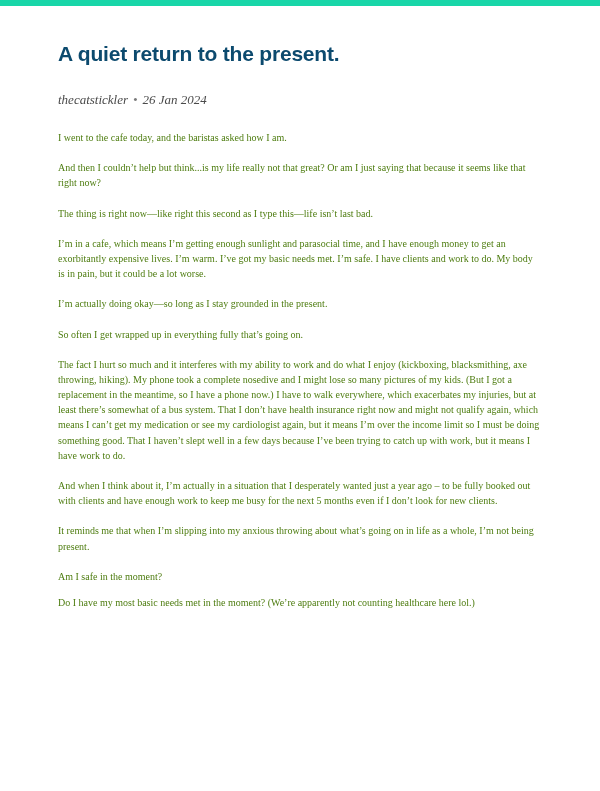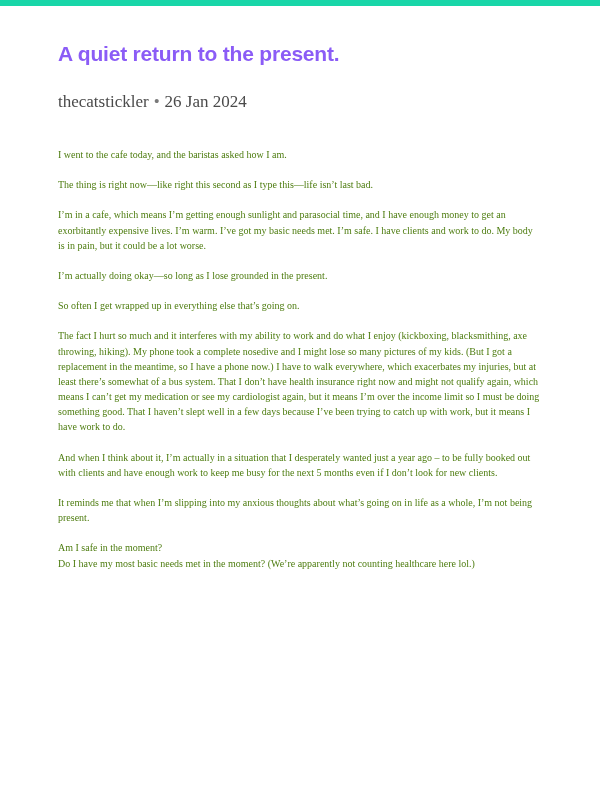--- a/index.html
+++ b/index.html
@@ -20,68 +20,71 @@
     width: 100%;
   }
   .page {
     padding: 36px 58px 60px 58px;
     box-sizing: border-box;
   }
   .post-title {
     font-family: "Liberation Sans", sans-serif;
     font-size: 21px;
     font-weight: bold;
-    color: #8b5cf6;
+    color: #0c4a6e;
     margin: 0 0 26px 0;
     letter-spacing: -0.2px;
   }
   .meta {
     font-family: "Liberation Serif", serif;
-    font-size: 17px;
+    font-size: 13px;
     color: #4a4a4a;
-    margin-bottom: 35px;
+    margin-bottom: 22px;
+    font-style: italic;
   }
   .meta .dot {
     display: inline-block;
     margin: 0 5px;
     color: #7a7a7a;
   }
   .body-copy p {
     font-size: 10px;
     line-height: 1.52;
     margin: 0 0 15px 0;
     color: #4d7c0f;
     text-align: left;
   }
   .body-copy .line {
     display: block;
+    margin-top: 11px;
   }
 </style>
 </head>
 <body>
 
 <div class="top-bar"></div>
 
 <div class="page">
 
   <h1 class="post-title">A quiet return to the present.</h1>
 
   <div class="meta">
     <span>thecatstickler</span><span class="dot">•</span><span>26 Jan 2024</span>
   </div>
 
   <div class="body-copy">
     <p>I went to the cafe today, and the baristas asked how I am.</p>
+    <p>And then I couldn’t help but think...is my life really not that great? Or am I just saying that because it seems like that right now?</p>
     <p>The thing is right now—like right this second as I type this—life isn’t last bad.</p>
     <p>I’m in a cafe, which means I’m getting enough sunlight and parasocial time, and I have enough money to get an exorbitantly expensive lives. I’m warm. I’ve got my basic needs met. I’m safe. I have clients and work to do. My body is in pain, but it could be a lot worse.</p>
-    <p>I’m actually doing okay—so long as I lose grounded in the present.</p>
-    <p>So often I get wrapped up in everything else that’s going on.</p>
+    <p>I’m actually doing okay—so long as I stay grounded in the present.</p>
+    <p>So often I get wrapped up in everything fully that’s going on.</p>
     <p>The fact I hurt so much and it interferes with my ability to work and do what I enjoy (kickboxing, blacksmithing, axe throwing, hiking). My phone took a complete nosedive and I might lose so many pictures of my kids. (But I got a replacement in the meantime, so I have a phone now.) I have to walk everywhere, which exacerbates my injuries, but at least there’s somewhat of a bus system. That I don’t have health insurance right now and might not qualify again, which means I can’t get my medication or see my cardiologist again, but it means I’m over the income limit so I must be doing something good. That I haven’t slept well in a few days because I’ve been trying to catch up with work, but it means I have work to do.</p>
     <p>And when I think about it, I’m actually in a situation that I desperately wanted just a year ago – to be fully booked out with clients and have enough work to keep me busy for the next 5 months even if I don’t look for new clients.</p>
-    <p>It reminds me that when I’m slipping into my anxious thoughts about what’s going on in life as a whole, I’m not being present.</p>
+    <p>It reminds me that when I’m slipping into my anxious throwing about what’s going on in life as a whole, I’m not being present.</p>
 
     <p>
       <span class="line">Am I safe in the moment?</span>
       <span class="line">Do I have my most basic needs met in the moment? (We’re apparently not counting healthcare here lol.)</span>
 
     </p>
 
   </div>
 </div>
 

